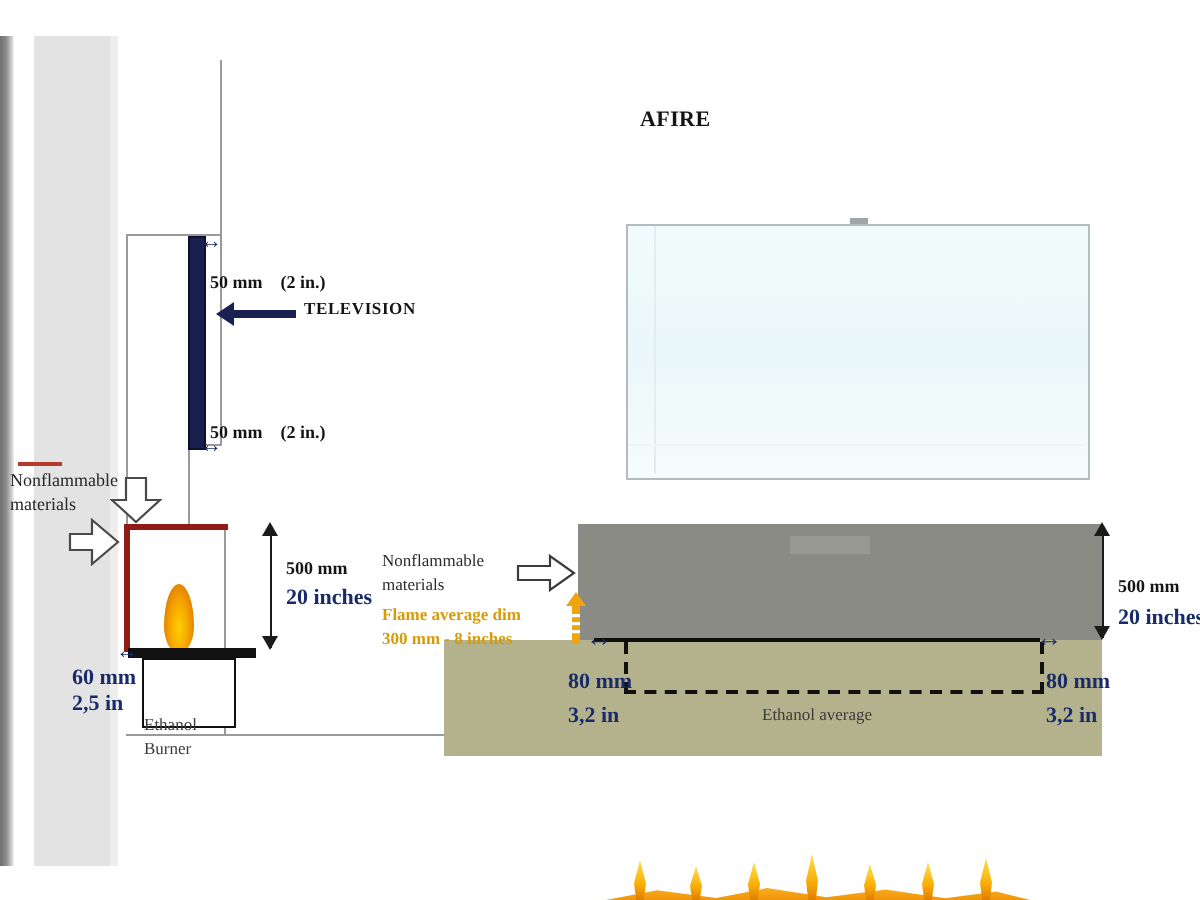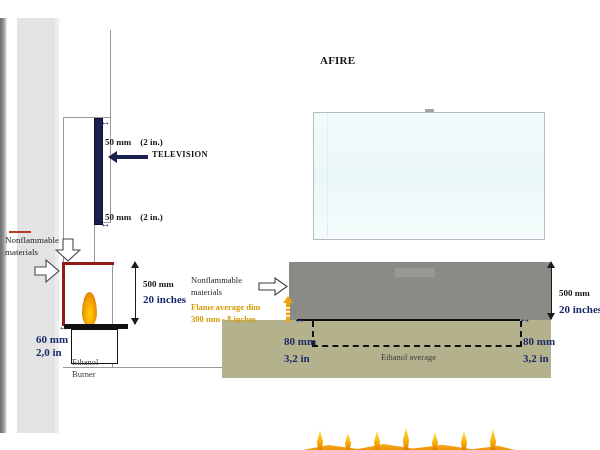--- a/index.html
+++ b/index.html
@@ -162,21 +162,21 @@
     <div class="txt t-grey" style="left:72px;top:370px;">Burner</div>
 
     <div class="dimv" style="left:135px;top:266px;height:58px;"></div>
     <div class="arrowhead ah-up" style="left:131px;top:261px;"></div>
     <div class="arrowhead ah-dn" style="left:131px;top:318px;"></div>
     <div class="txt t-black" style="left:143px;top:279px;">500 mm</div>
     <div class="txt t-blue" style="left:143px;top:293px;">20 inches</div>
 
     <div class="dbl-arrow" style="left:58px;top:320px;">↔</div>
     <div class="txt t-blue" style="left:36px;top:333px;">60 mm</div>
-    <div class="txt t-blue" style="left:36px;top:346px;">2,0 in</div>
+    <div class="txt t-blue" style="left:36px;top:346px;">2,5 in</div>
   </div>
 
   <div>
 
     <div class="tv-nub"></div>
     <div class="tv-screen"></div>
     <div class="tv-screen-seam"></div>
     <div class="tv-screen-seam2"></div>
 
     <div class="olive"></div>

